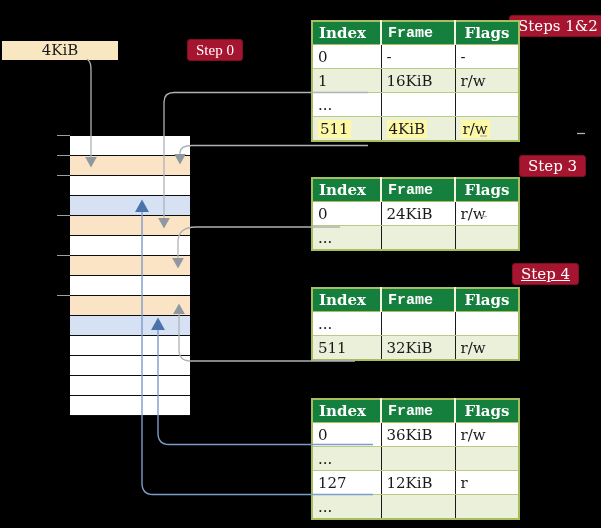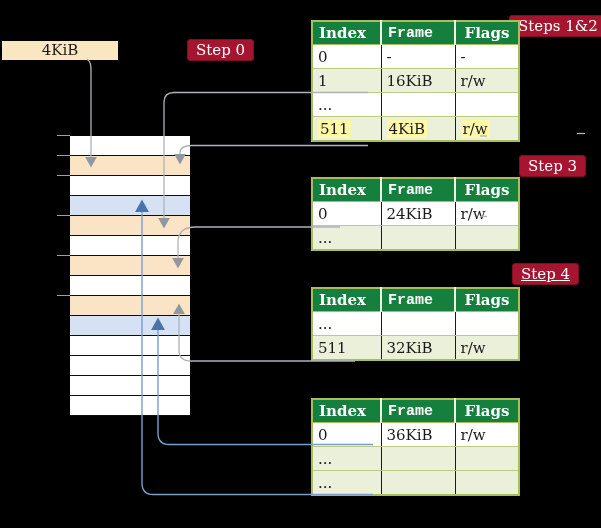--- a/index.html
+++ b/index.html
@@ -10,21 +10,21 @@
   
   .box4k{
     position:absolute;left:2px;top:41px;width:116px;height:19px;
     background:#f9e7c1;color:#1a1a1a;font-size:15px;line-height:19px;text-align:center;
   }
   
   .badge{
     position:absolute;background:#a6152f;color:#ffffff;font-size:15px;line-height:18px;
     padding:1px 8px;border-radius:3px;border:1px solid #7e0e23;white-space:nowrap;
   }
-  .badge-step0{left:187px;top:39px;}
+  .badge-step0{left:187px;top:39px;font-family:Liberation Serif, serif;}
   .badge-steps12{left:509px;top:15px;}
   .badge-step3{left:519px;top:155px;}
   .badge-step4{left:512px;top:263px;text-decoration:underline;}
   
   .stack{position:absolute;left:70px;top:135px;width:120px;border-top:1px solid #000;}
   .srow{height:19px;border-bottom:1px solid #0d0d0d;}
   .srow.white{background:#ffffff;}
   .srow.peach{background:#fbe3c5;}
   .srow.blue {background:#d6e2f3;}
   
@@ -170,20 +170,25 @@
         <tbody>
           <tr>
             <td>0</td>
             <td>36KiB</td>
             <td>r/w</td>
           </tr>
           <tr class="shaded">
             <td>...</td>
             <td></td>
             <td></td>
+          </tr>
+          <tr>
+            <td>127</td>
+            <td>12KiB</td>
+            <td>r</td>
           </tr>
           <tr class="shaded">
             <td>...</td>
             <td></td>
             <td></td>
           </tr>
         </tbody>
       </table>
     </div>
 

